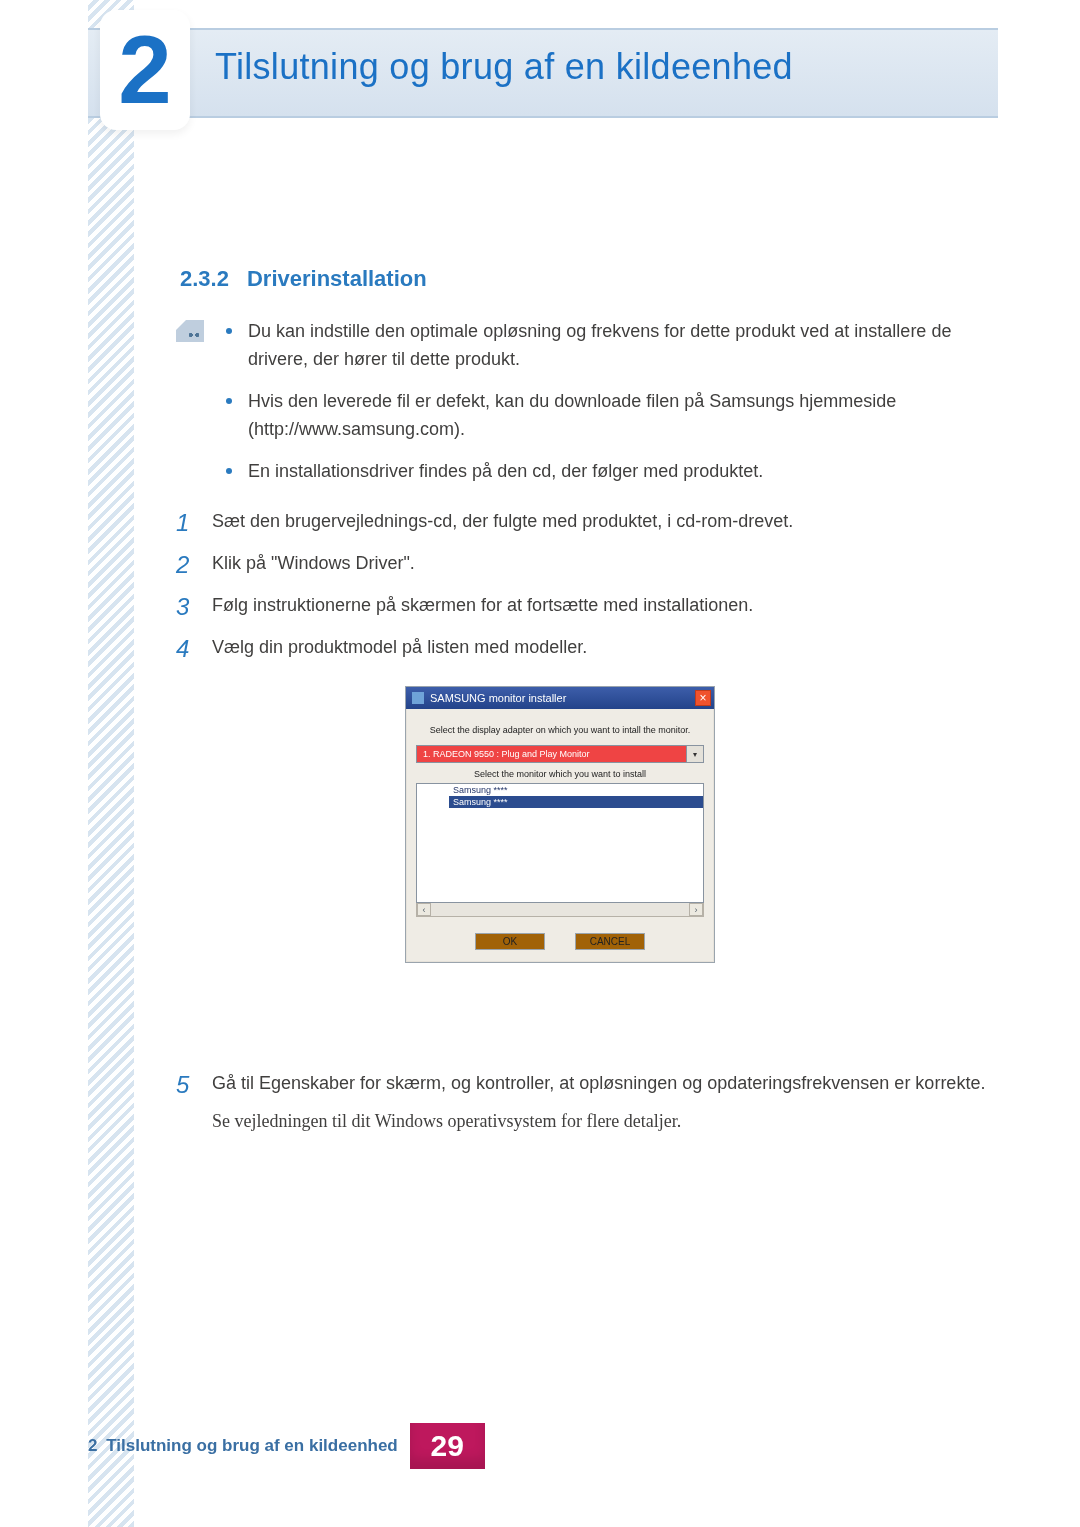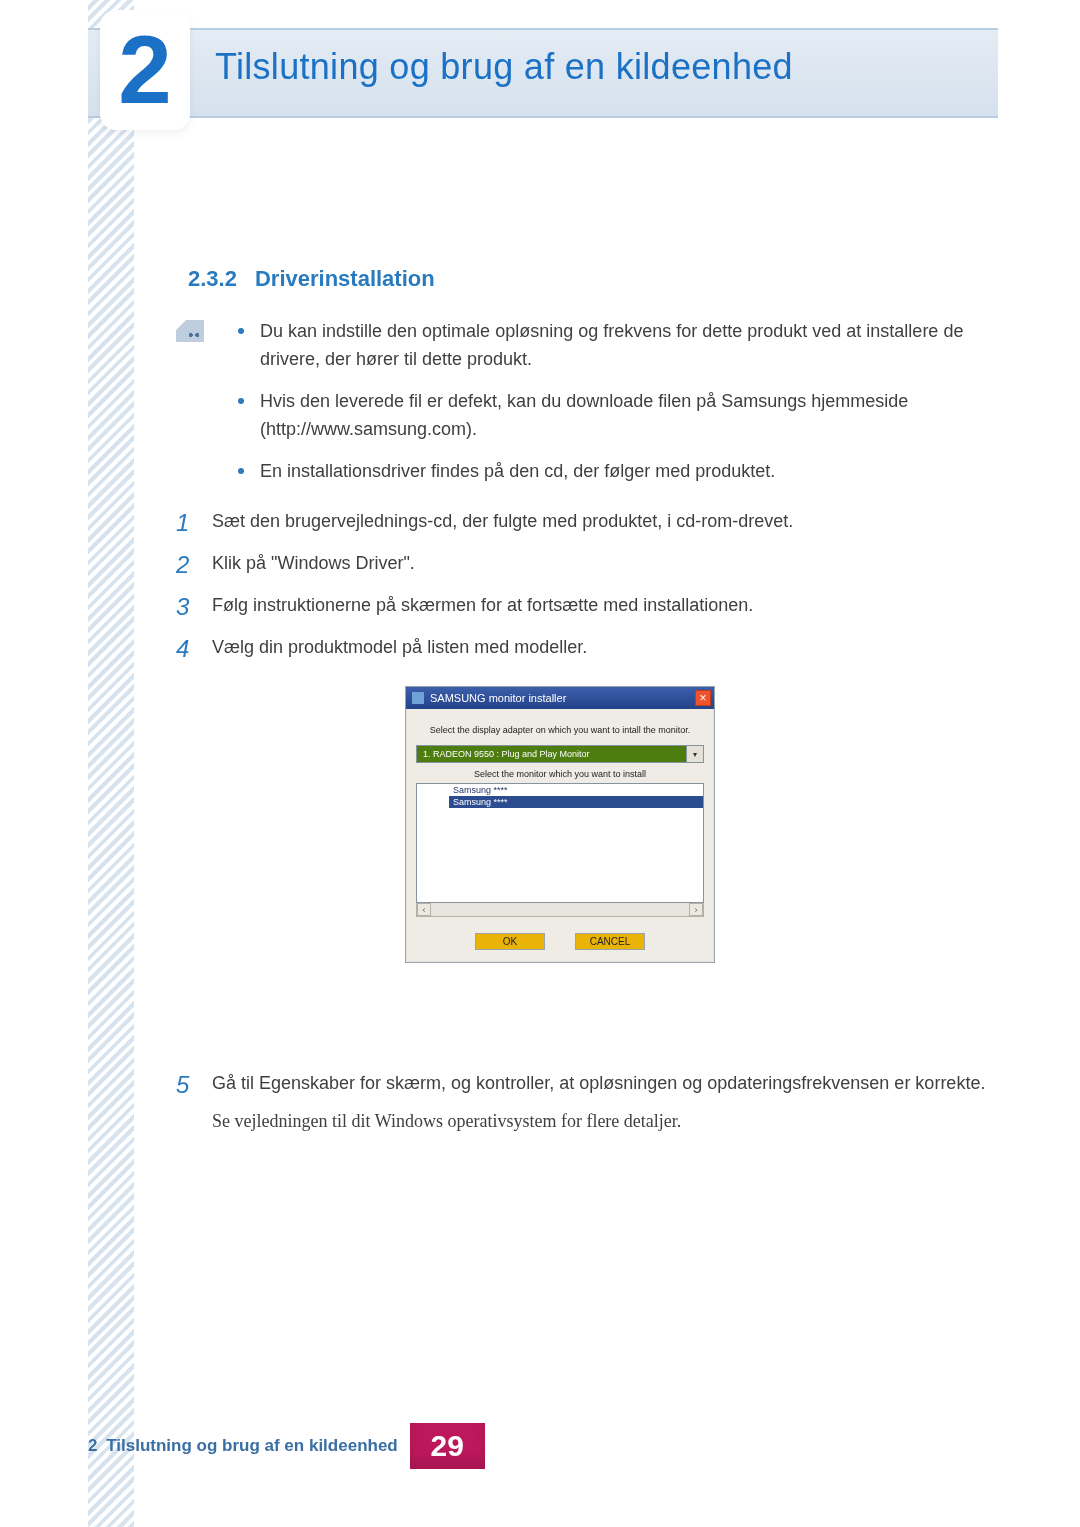--- a/index.html
+++ b/index.html
@@ -67,21 +67,21 @@
     top: 46px;
     font-size: 36px;
     font-weight: 500;
     color: #1b71c5;
     letter-spacing: 0.3px;
   }
 
   
   .section-heading {
     position: absolute;
-    left: 188px;
+    left: 180px;
     top: 266px;
     display: flex;
     align-items: baseline;
     gap: 18px;
   }
   .section-num {
     color: #2a7abf;
     font-size: 22px;
     font-weight: 600;
   }
@@ -92,21 +92,21 @@
     text-align: center;
   }
 
   
   .note-block {
     position: absolute;
     left: 176px;
     top: 318px;
     width: 810px;
     display: flex;
-    gap: 30px;
+    gap: 18px;
   }
   .note-icon {
     width: 28px;
     height: 22px;
     background: #bfcede;
     position: relative;
     flex: 0 0 28px;
     top: 2px;
   }
   .note-icon::before {
@@ -219,21 +219,21 @@
     text-align: center;
     margin: 6px 0 10px 0;
   }
   .dlg-select {
     display: flex;
     align-items: stretch;
     margin-bottom: 6px;
   }
   .dlg-select-field {
     flex: 1;
-    background: #4d7c0f;
+    background: #ef4444;
     color: #fff;
     font-size: 9px;
     padding: 3px 6px;
     border: 1px solid #8893a0;
     border-right: none;
   }
   .dlg-select-btn {
     width: 18px;
     background: #e4e1d9;
     border: 1px solid #8893a0;
@@ -286,21 +286,21 @@
   .dlg-buttons {
     display: flex;
     justify-content: center;
     gap: 30px;
     margin-top: 16px;
   }
   .dlg-btn {
     min-width: 70px;
     font-size: 10px;
     padding: 2px 10px;
-    background: #eab308;
+    background: #a16207;
     border: 1px solid #9aa4ad;
     text-align: center;
     color: #222;
   }
 
   
   .step5 {
     position: absolute;
     left: 176px;
     top: 1070px;

